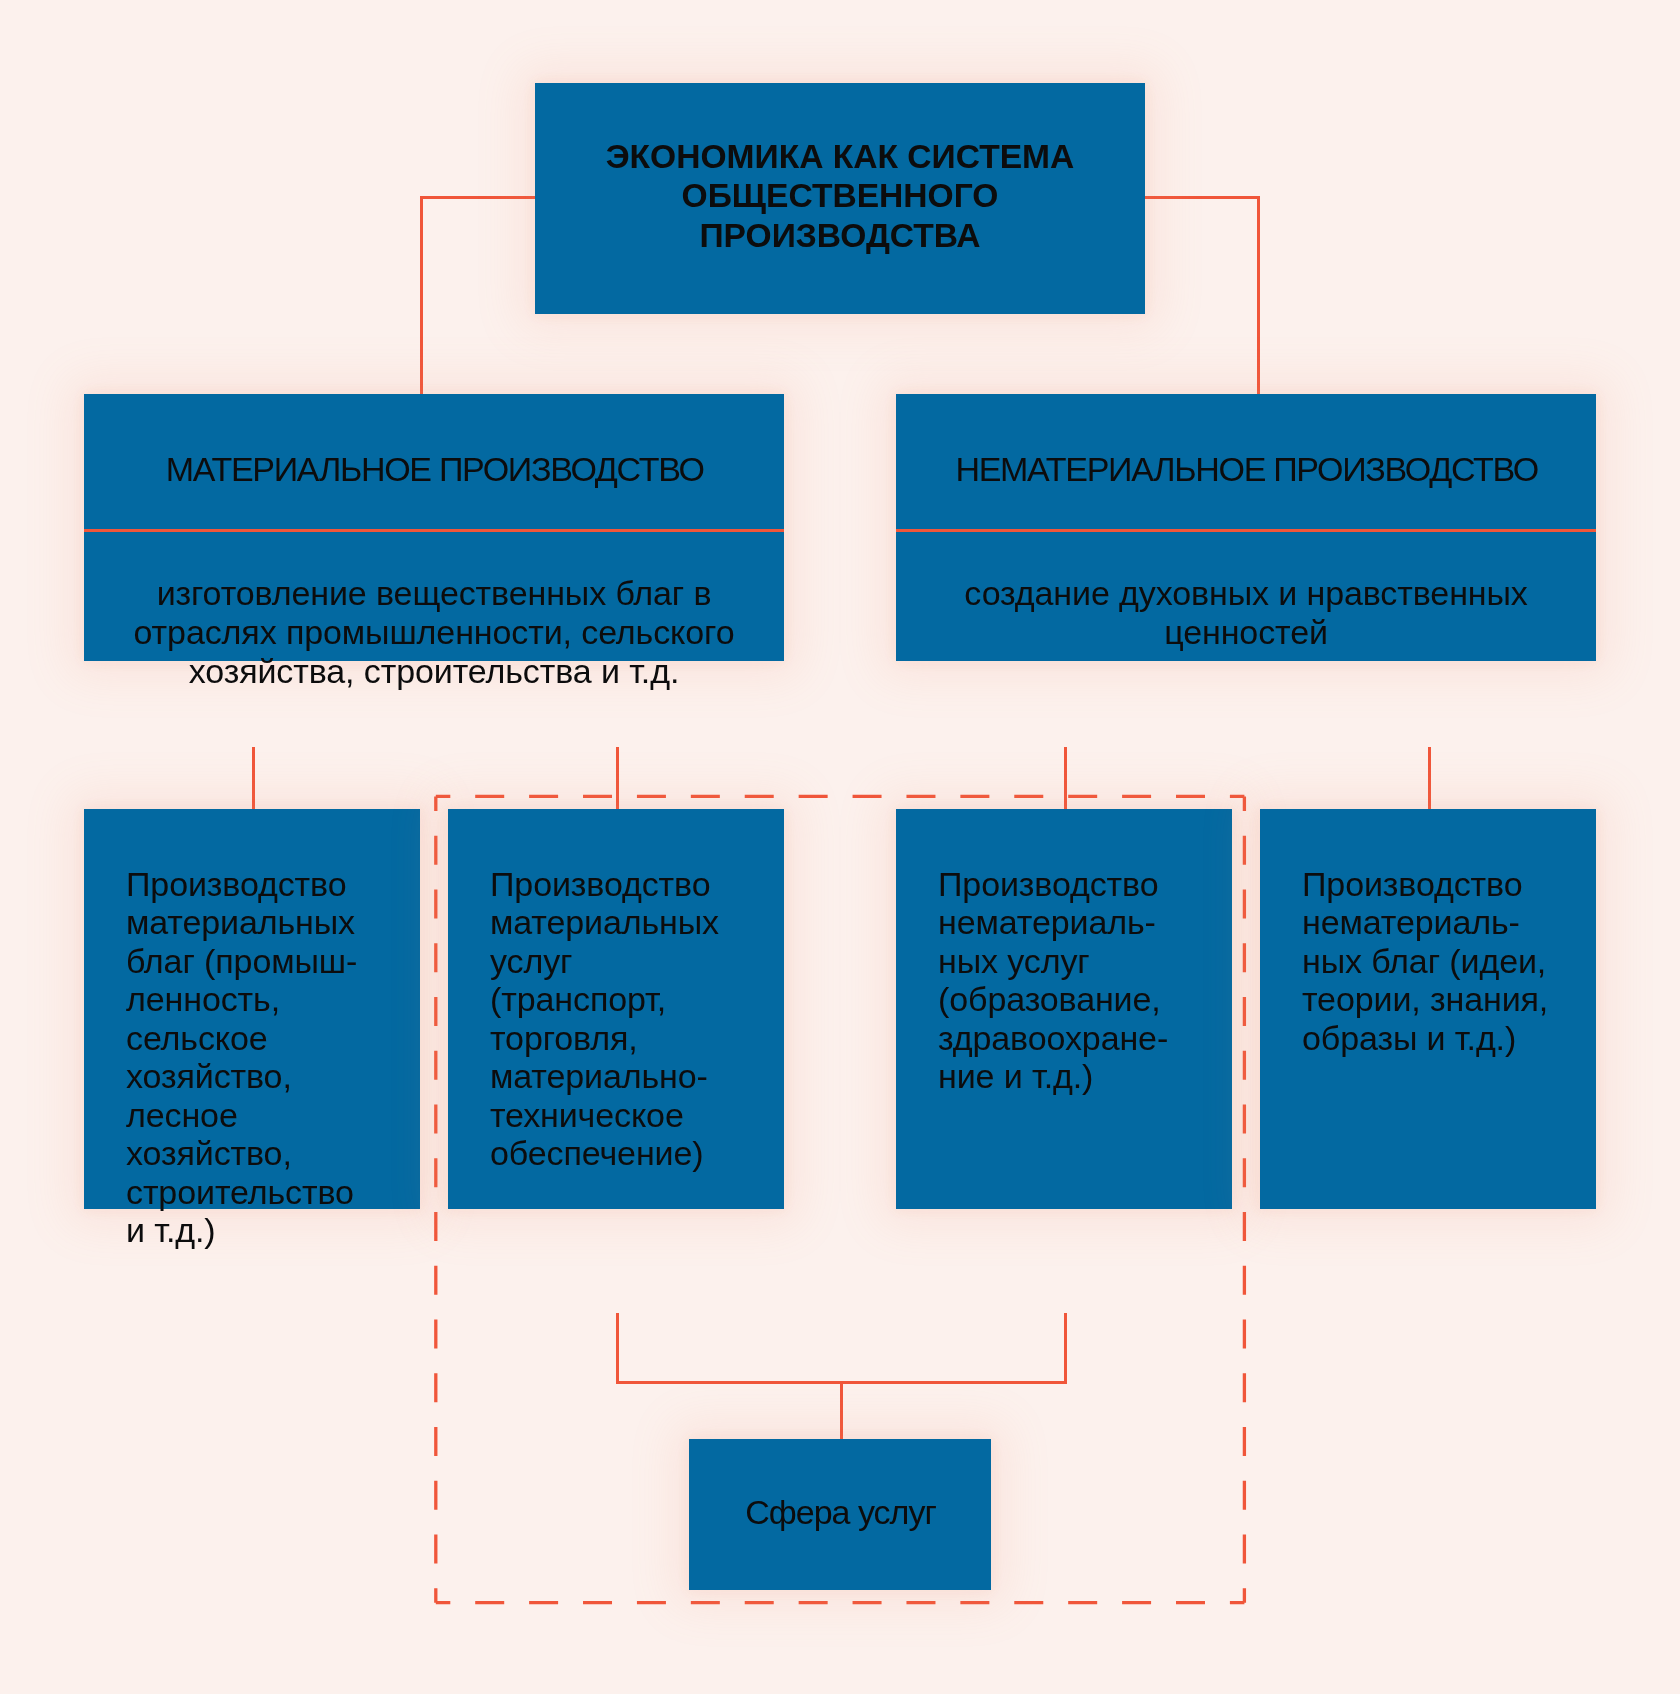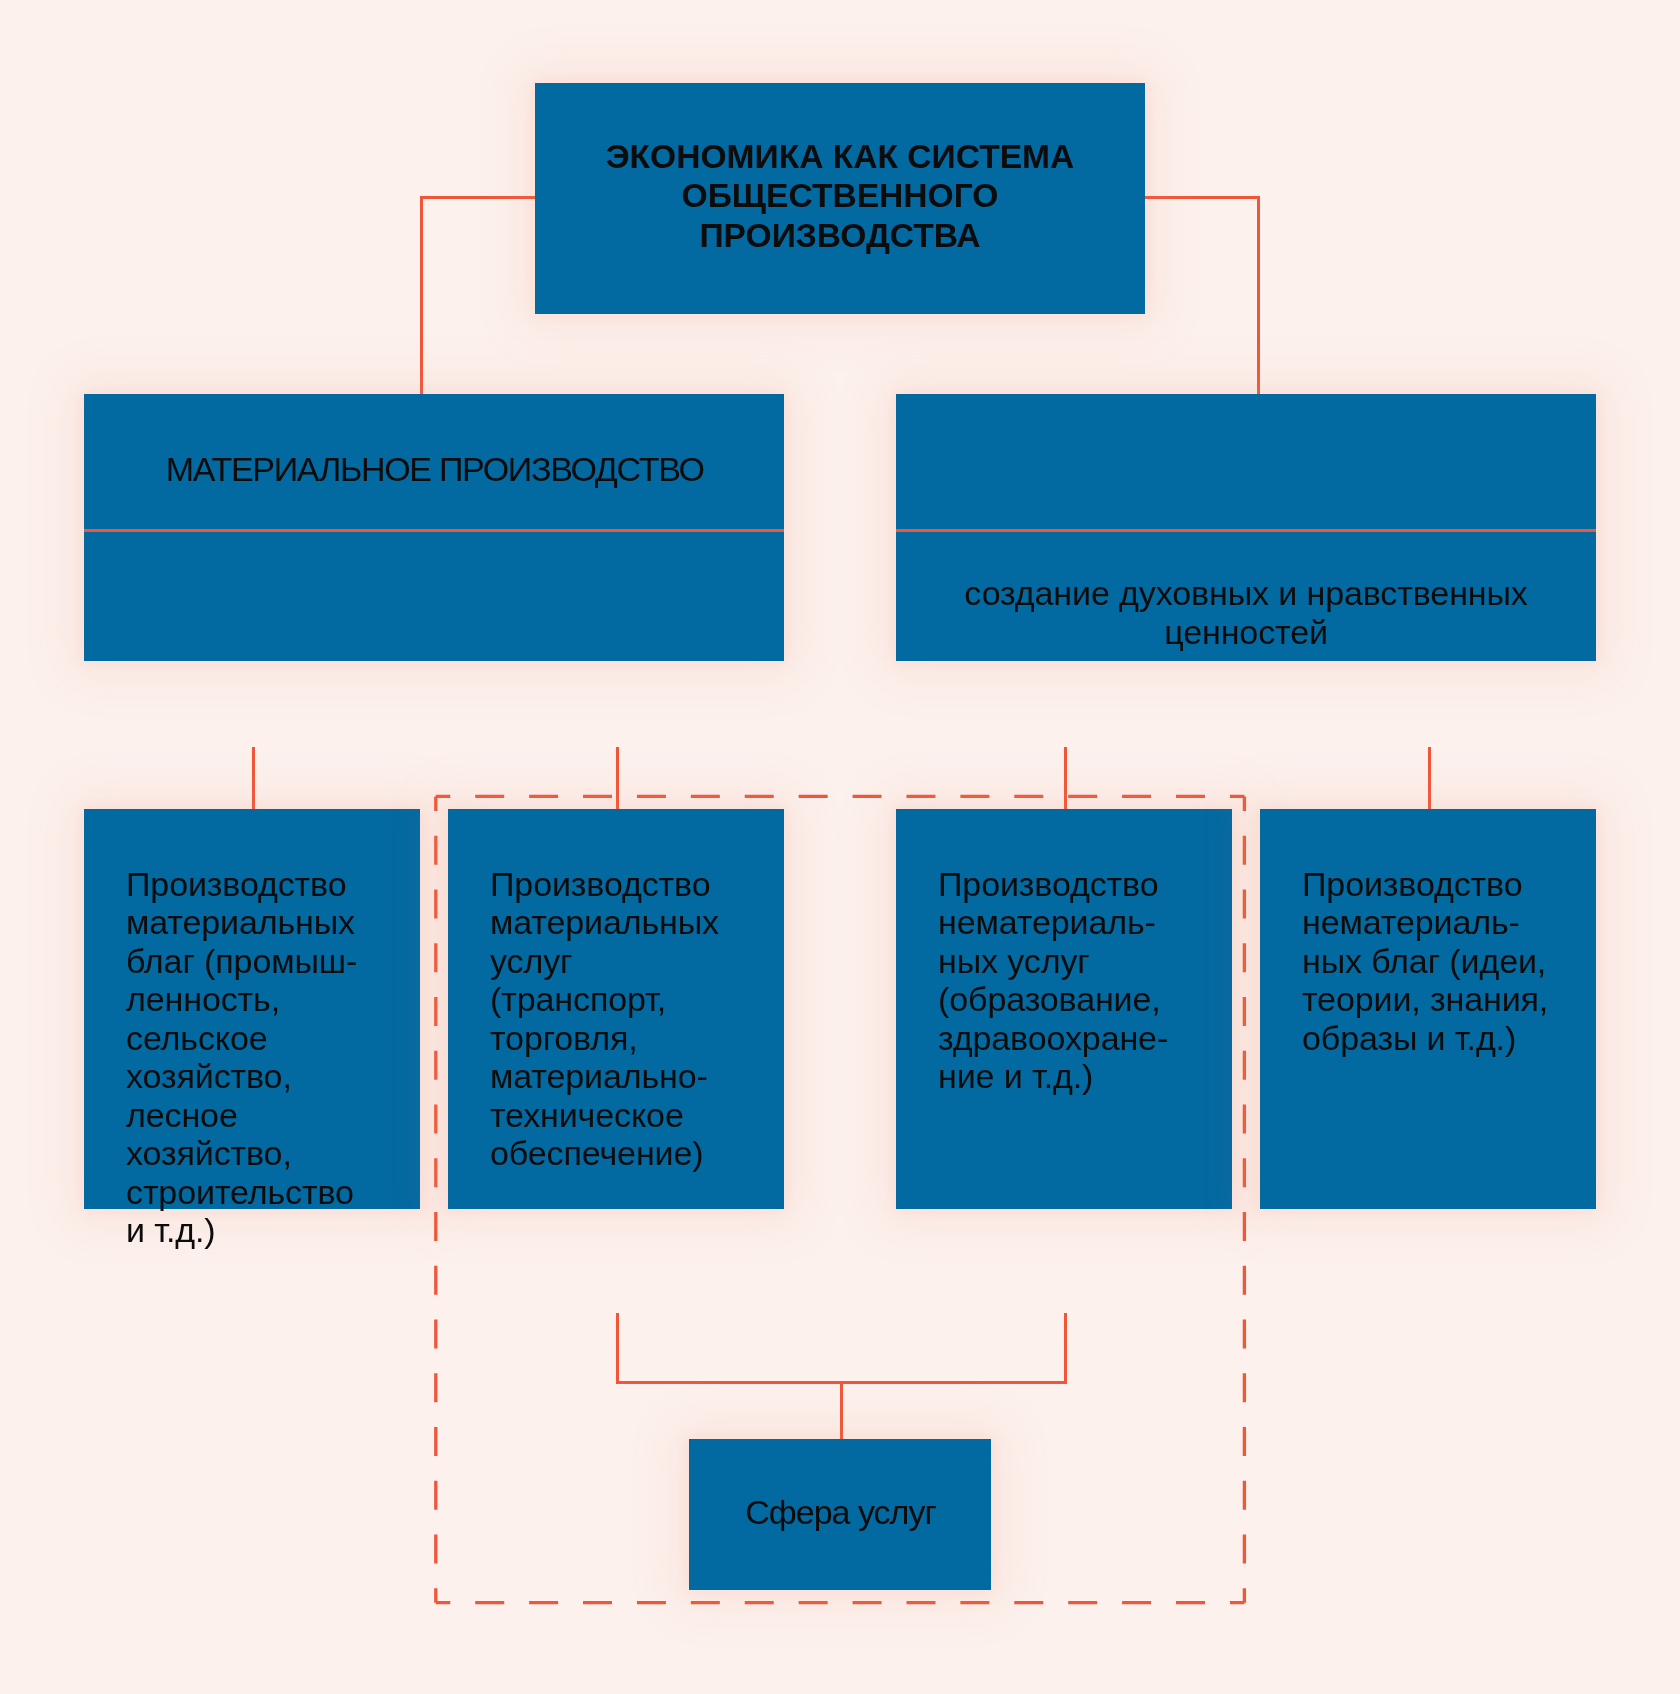--- a/index.html
+++ b/index.html
@@ -84,23 +84,25 @@
     </g>
   </svg>
 
   <div class="card" id="title-card">
     <div id="title-text">ЭКОНОМИКА КАК СИСТЕМА<br>ОБЩЕСТВЕННОГО<br>ПРОИЗВОДСТВА</div>
   </div>
 
   <div class="card lvl2" id="lvl2-0">
     <div class="lvl2-head">МАТЕРИАЛЬНОЕ ПРОИЗВОДСТВО</div>
     <div class="lvl2-rule"></div>
+    <div class="lvl2-body">изготовление вещественных благ в<br>отраслях промышленности, сельского<br>хозяйства, строительства и т.д.</div>
   </div>
 
   <div class="card lvl2" id="lvl2-1">
+    <div class="lvl2-head">НЕМАТЕРИАЛЬНОЕ ПРОИЗВОДСТВО</div>
     <div class="lvl2-rule"></div>
     <div class="lvl2-body">создание духовных и нравственных<br>ценностей</div>
   </div>
 
   <div class="card leaf" id="leaf-0">
     <div class="leaf-text">Производство<br>материальных<br>благ (промыш-<br>ленность,<br>сельское<br>хозяйство,<br>лесное<br>хозяйство,<br>строительство<br>и т.д.)</div>
   </div>
   <div class="card leaf" id="leaf-1">
     <div class="leaf-text">Производство<br>материальных<br>услуг<br>(транспорт,<br>торговля,<br>материально-<br>техническое<br>обеспечение)</div>
   </div>

